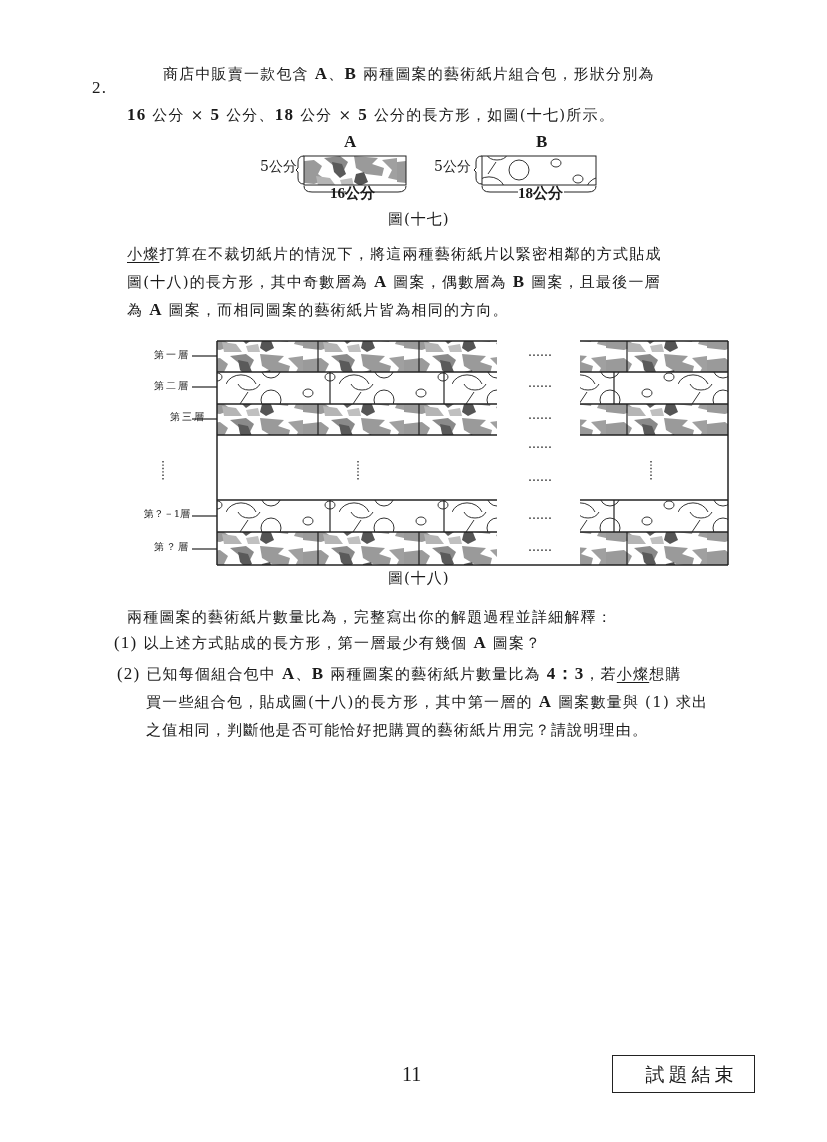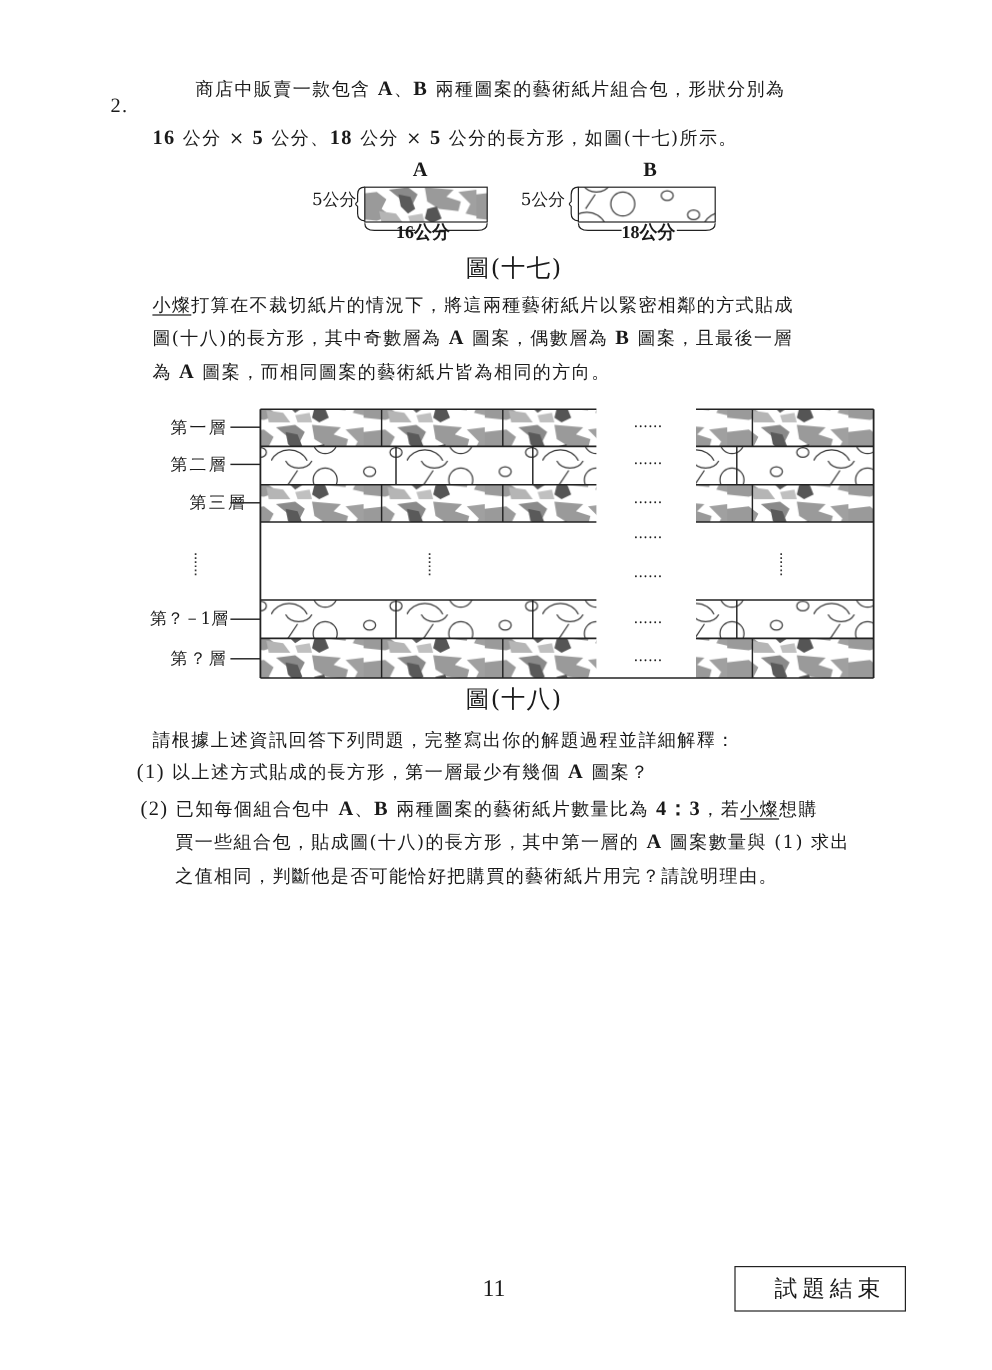--- a/index.html
+++ b/index.html
@@ -4,24 +4,24 @@
 <style>
   html, body { margin:0; padding:0; background:#ffffff; }
   body { width:827px; height:1142px; position:relative; overflow:hidden;
          font-family:"DejaVu Serif", "Liberation Serif", serif; color:#1a1a1a; }
   .abs { position:absolute; }
   .para { font-size:15px; line-height:28px; letter-spacing:1.2px; white-space:nowrap; }
   b, .b { font-family:"Liberation Serif", serif; font-weight:bold; font-size:17px; }
   .qnum { font-family:"Liberation Serif", serif; font-size:17px; }
   .u { text-decoration:underline; text-underline-offset:3px; }
   .fig17 svg, .fig18 svg { display:block; }
-  .caption { font-size:20px; letter-spacing:1px; }
+  .caption { font-size:15px; letter-spacing:1px; }
   .page-num { font-family:Liberation Serif, serif; font-size:20px; }
   .end-box { border:1.5px solid #222; font-size:19px; letter-spacing:4px; text-align:center;padding-left:16px; }
-  .layer-label { font-size:14px; text-align:right; width:80px; letter-spacing:2px; }
+  .layer-label { font-size:10px; text-align:right; width:80px; letter-spacing:2px; }
 </style>
 </head>
 <body>
 
 <svg width="0" height="0" style="position:absolute">
   <defs>
 
     <pattern id="patA" patternUnits="userSpaceOnUse" width="101" height="32">
       <rect width="101" height="32" fill="#ffffff"></rect>
       <path d="M0 8 L18 6 L26 12 L22 20 L30 26 L18 30 L0 28 Z" fill="#9a9a9a"></path>
@@ -177,21 +177,21 @@
   <div class="abs" style="left:528px; top:376px; font-size:12px;">……</div>
   <div class="abs" style="left:528px; top:408px; font-size:12px;">……</div>
   <div class="abs" style="left:528px; top:437px; font-size:12px;">……</div>
   <div class="abs" style="left:528px; top:470px; font-size:12px;">……</div>
   <div class="abs" style="left:528px; top:508px; font-size:12px;">……</div>
   <div class="abs" style="left:528px; top:540px; font-size:12px;">……</div>
 
   <div class="abs caption" style="left:388px; top:569px;">圖(十八)</div>
 </div>
 
-<div class="abs para" style="left:127px; top:603px;">請根據上述資訊回答下列問題，完整寫出你的解題過程並詳細解釋：</div>
+<div class="abs para" style="left:127px; top:603px;">兩種圖案的藝術紙片數量比為，完整寫出你的解題過程並詳細解釋：</div>
 
 <div class="abs para" style="left:114px; top:629px;">
   <span class="qnum">(1)</span> <span>以上述方式貼成的長方形，第一層最少有幾個 </span><b>A</b><span> 圖案？</span>
 </div>
 
 <div class="abs para" style="left:117px; top:660px;">
   <span class="qnum">(2)</span> <span>已知每個組合包中 </span><b>A</b><span>、</span><b>B</b><span> 兩種圖案的藝術紙片數量比為 </span><b>4：3</b><span>，若</span><span class="u">小燦</span><span>想購</span>
 </div>
 <div class="abs para" style="left:146px; top:688px;">
   <span>買一些組合包，貼成圖(十八)的長方形，其中第一層的 </span><b>A</b><span> 圖案數量與 (1) 求出</span>

